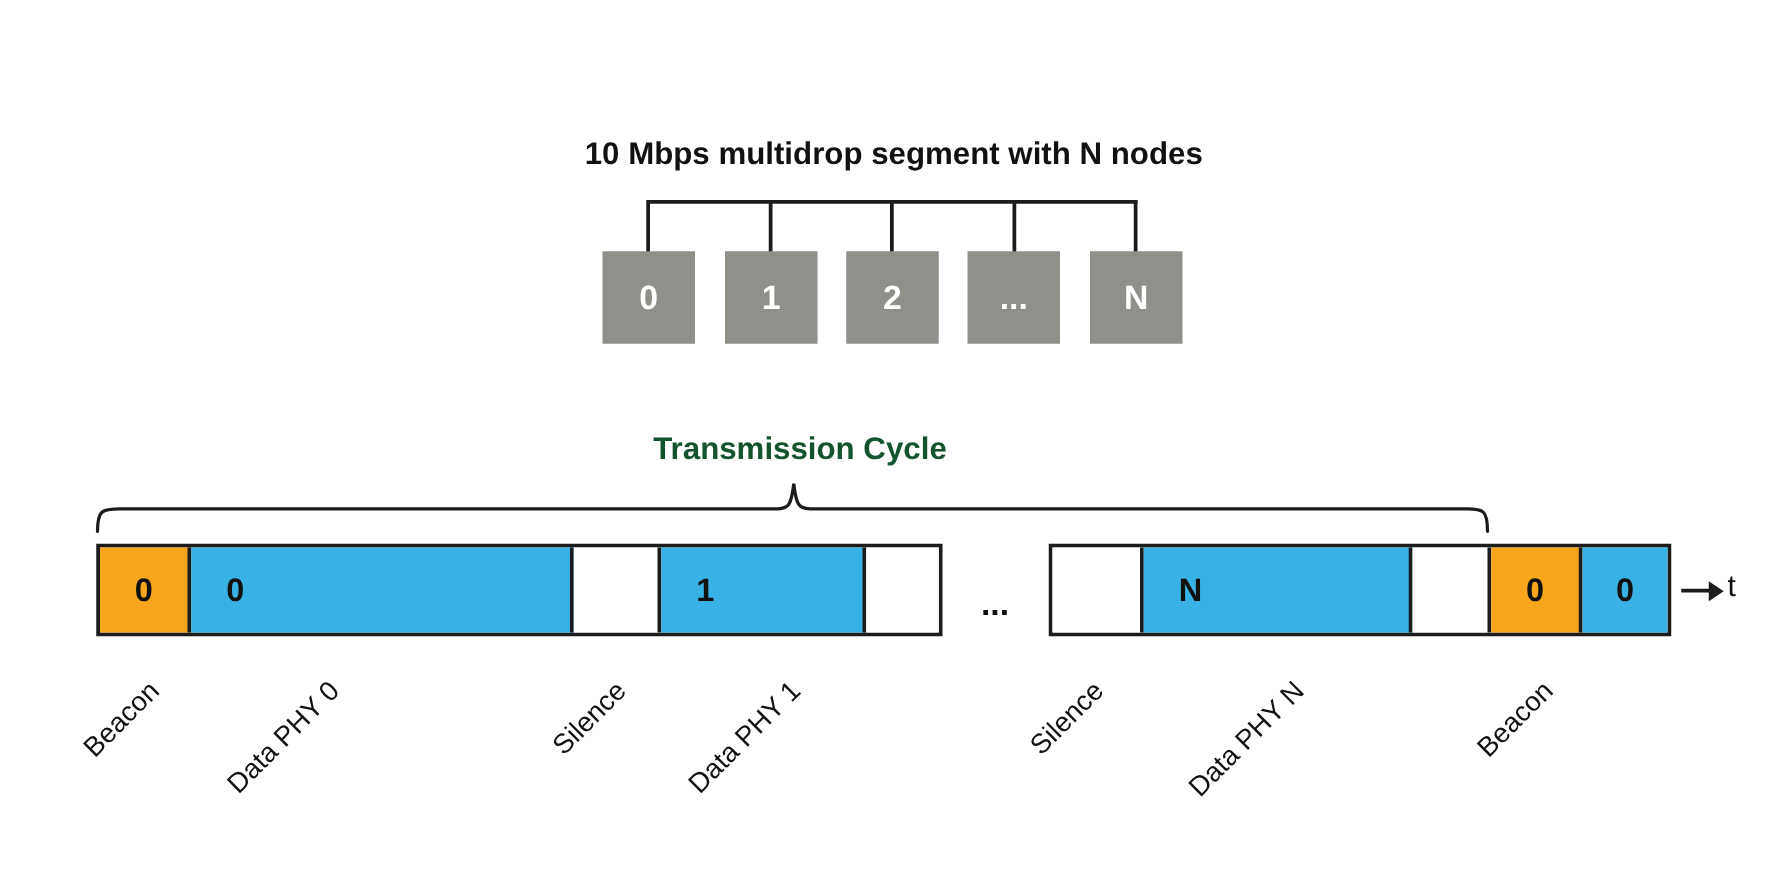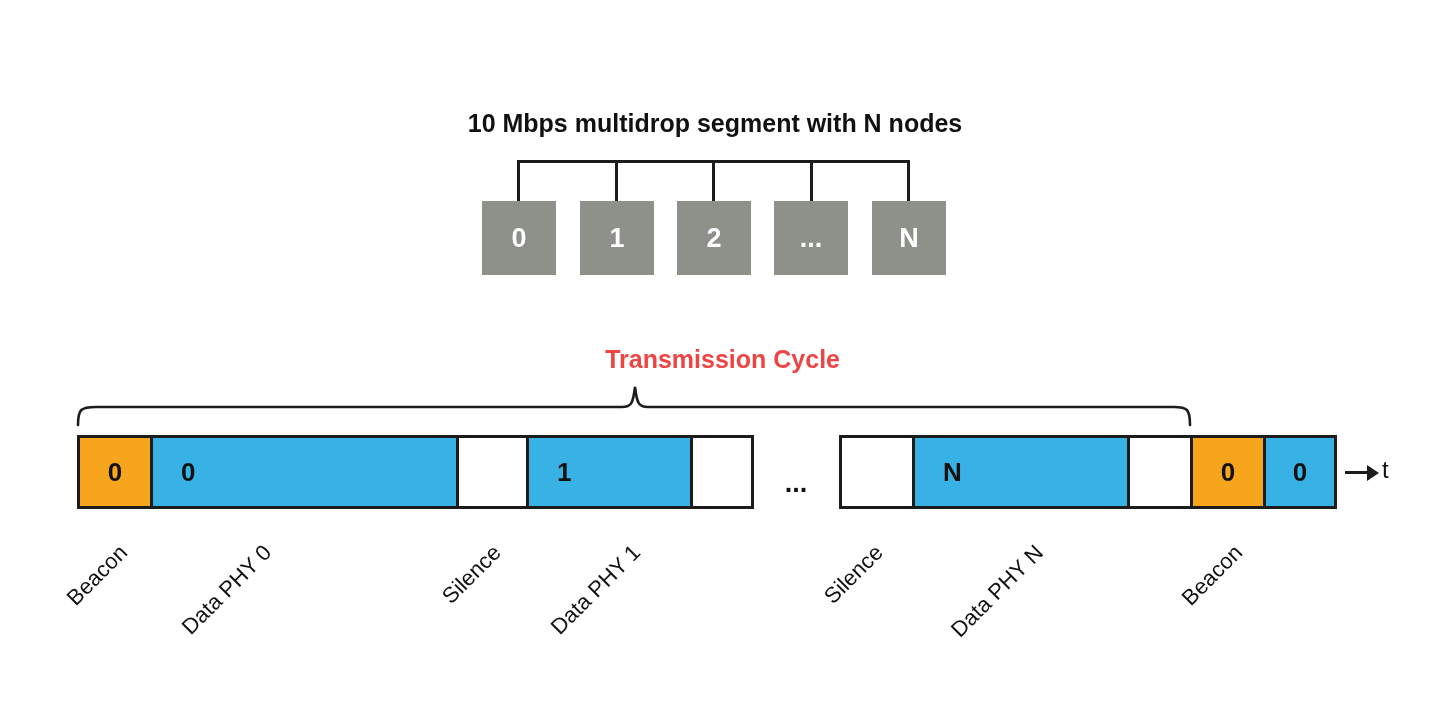--- a/index.html
+++ b/index.html
@@ -25,23 +25,23 @@
   .node-box{
     top:201px;width:74px;height:74px;
     background:var(--node-gray);
     display:flex;align-items:center;justify-content:center;
     color:#fff;font-size:27px;font-weight:bold;
   }
 
   
   .cycle-title{
     left:440px;top:344px;width:400px;
-    text-align:right;
+    text-align:center;
     font-size:25px;font-weight:bold;line-height:30px;
-    color:#ef4444;
+    color:#14532d;
   }
   .brace-svg{left:70px;top:380px;width:1130px;height:50px;}
 
   .bar{
     top:435px;height:74px;
     box-sizing:border-box;
     border:3px solid var(--line-black);
     display:flex;
     background:#fff;
   }

